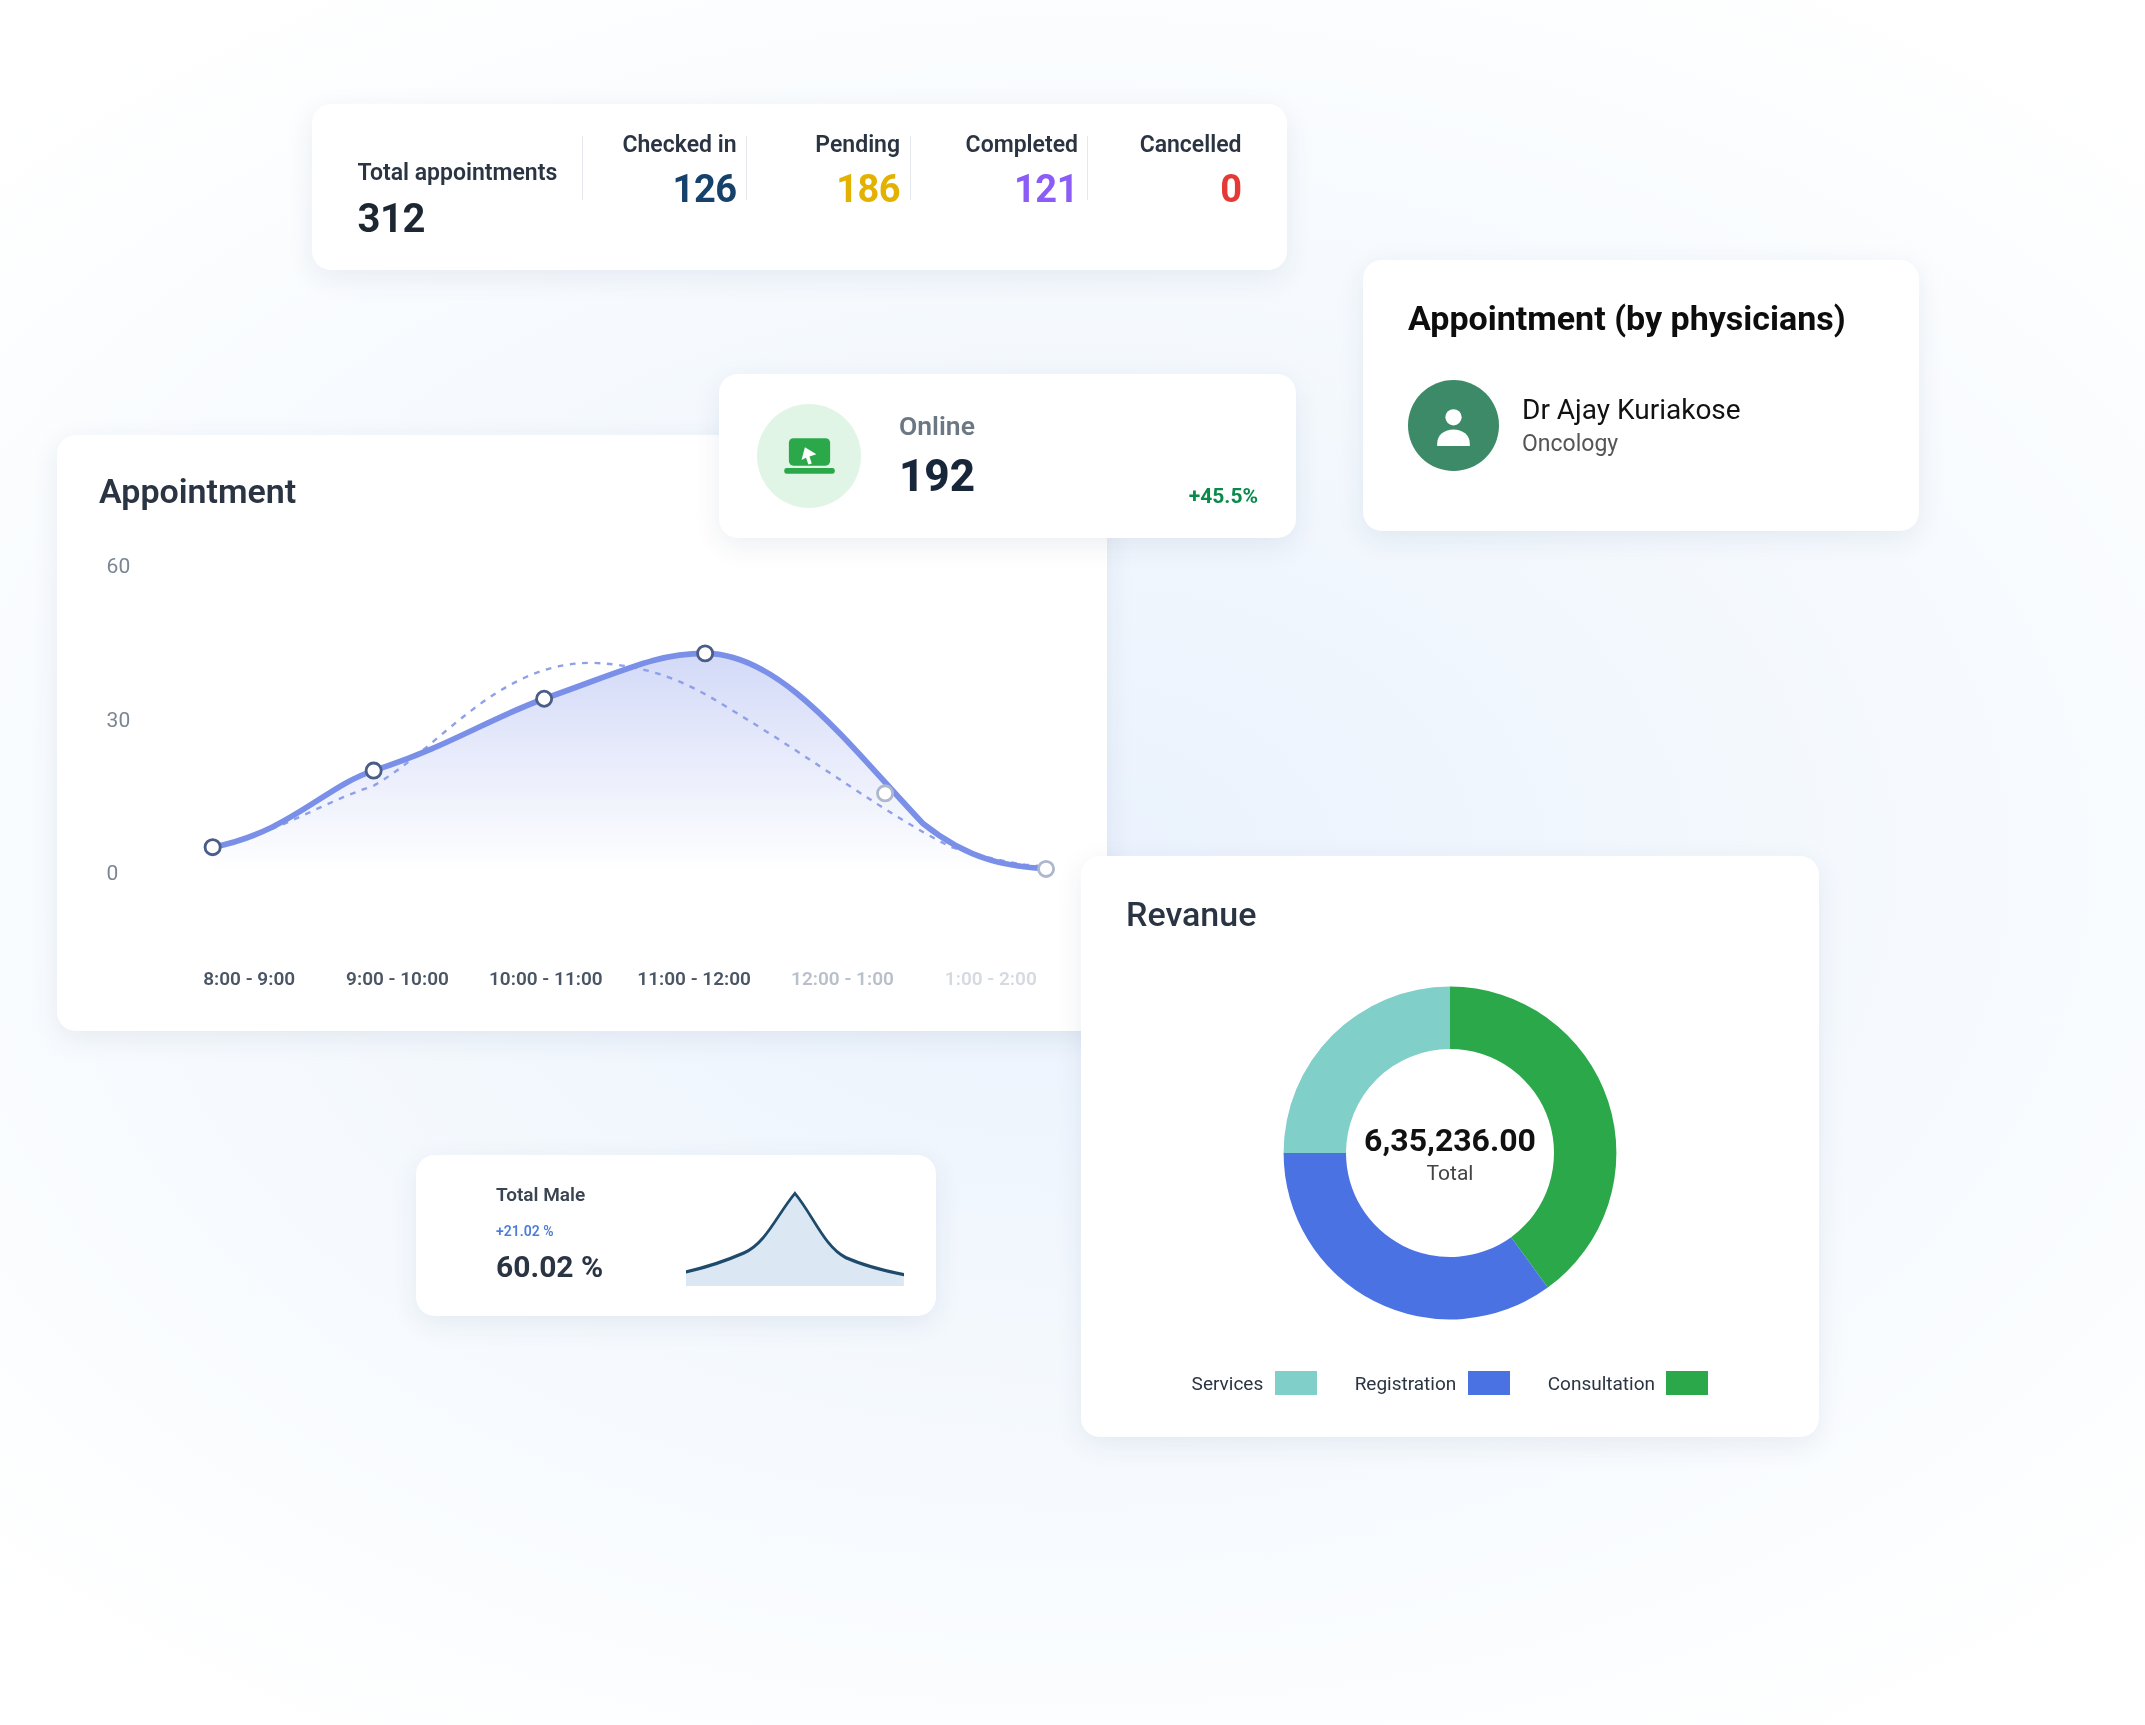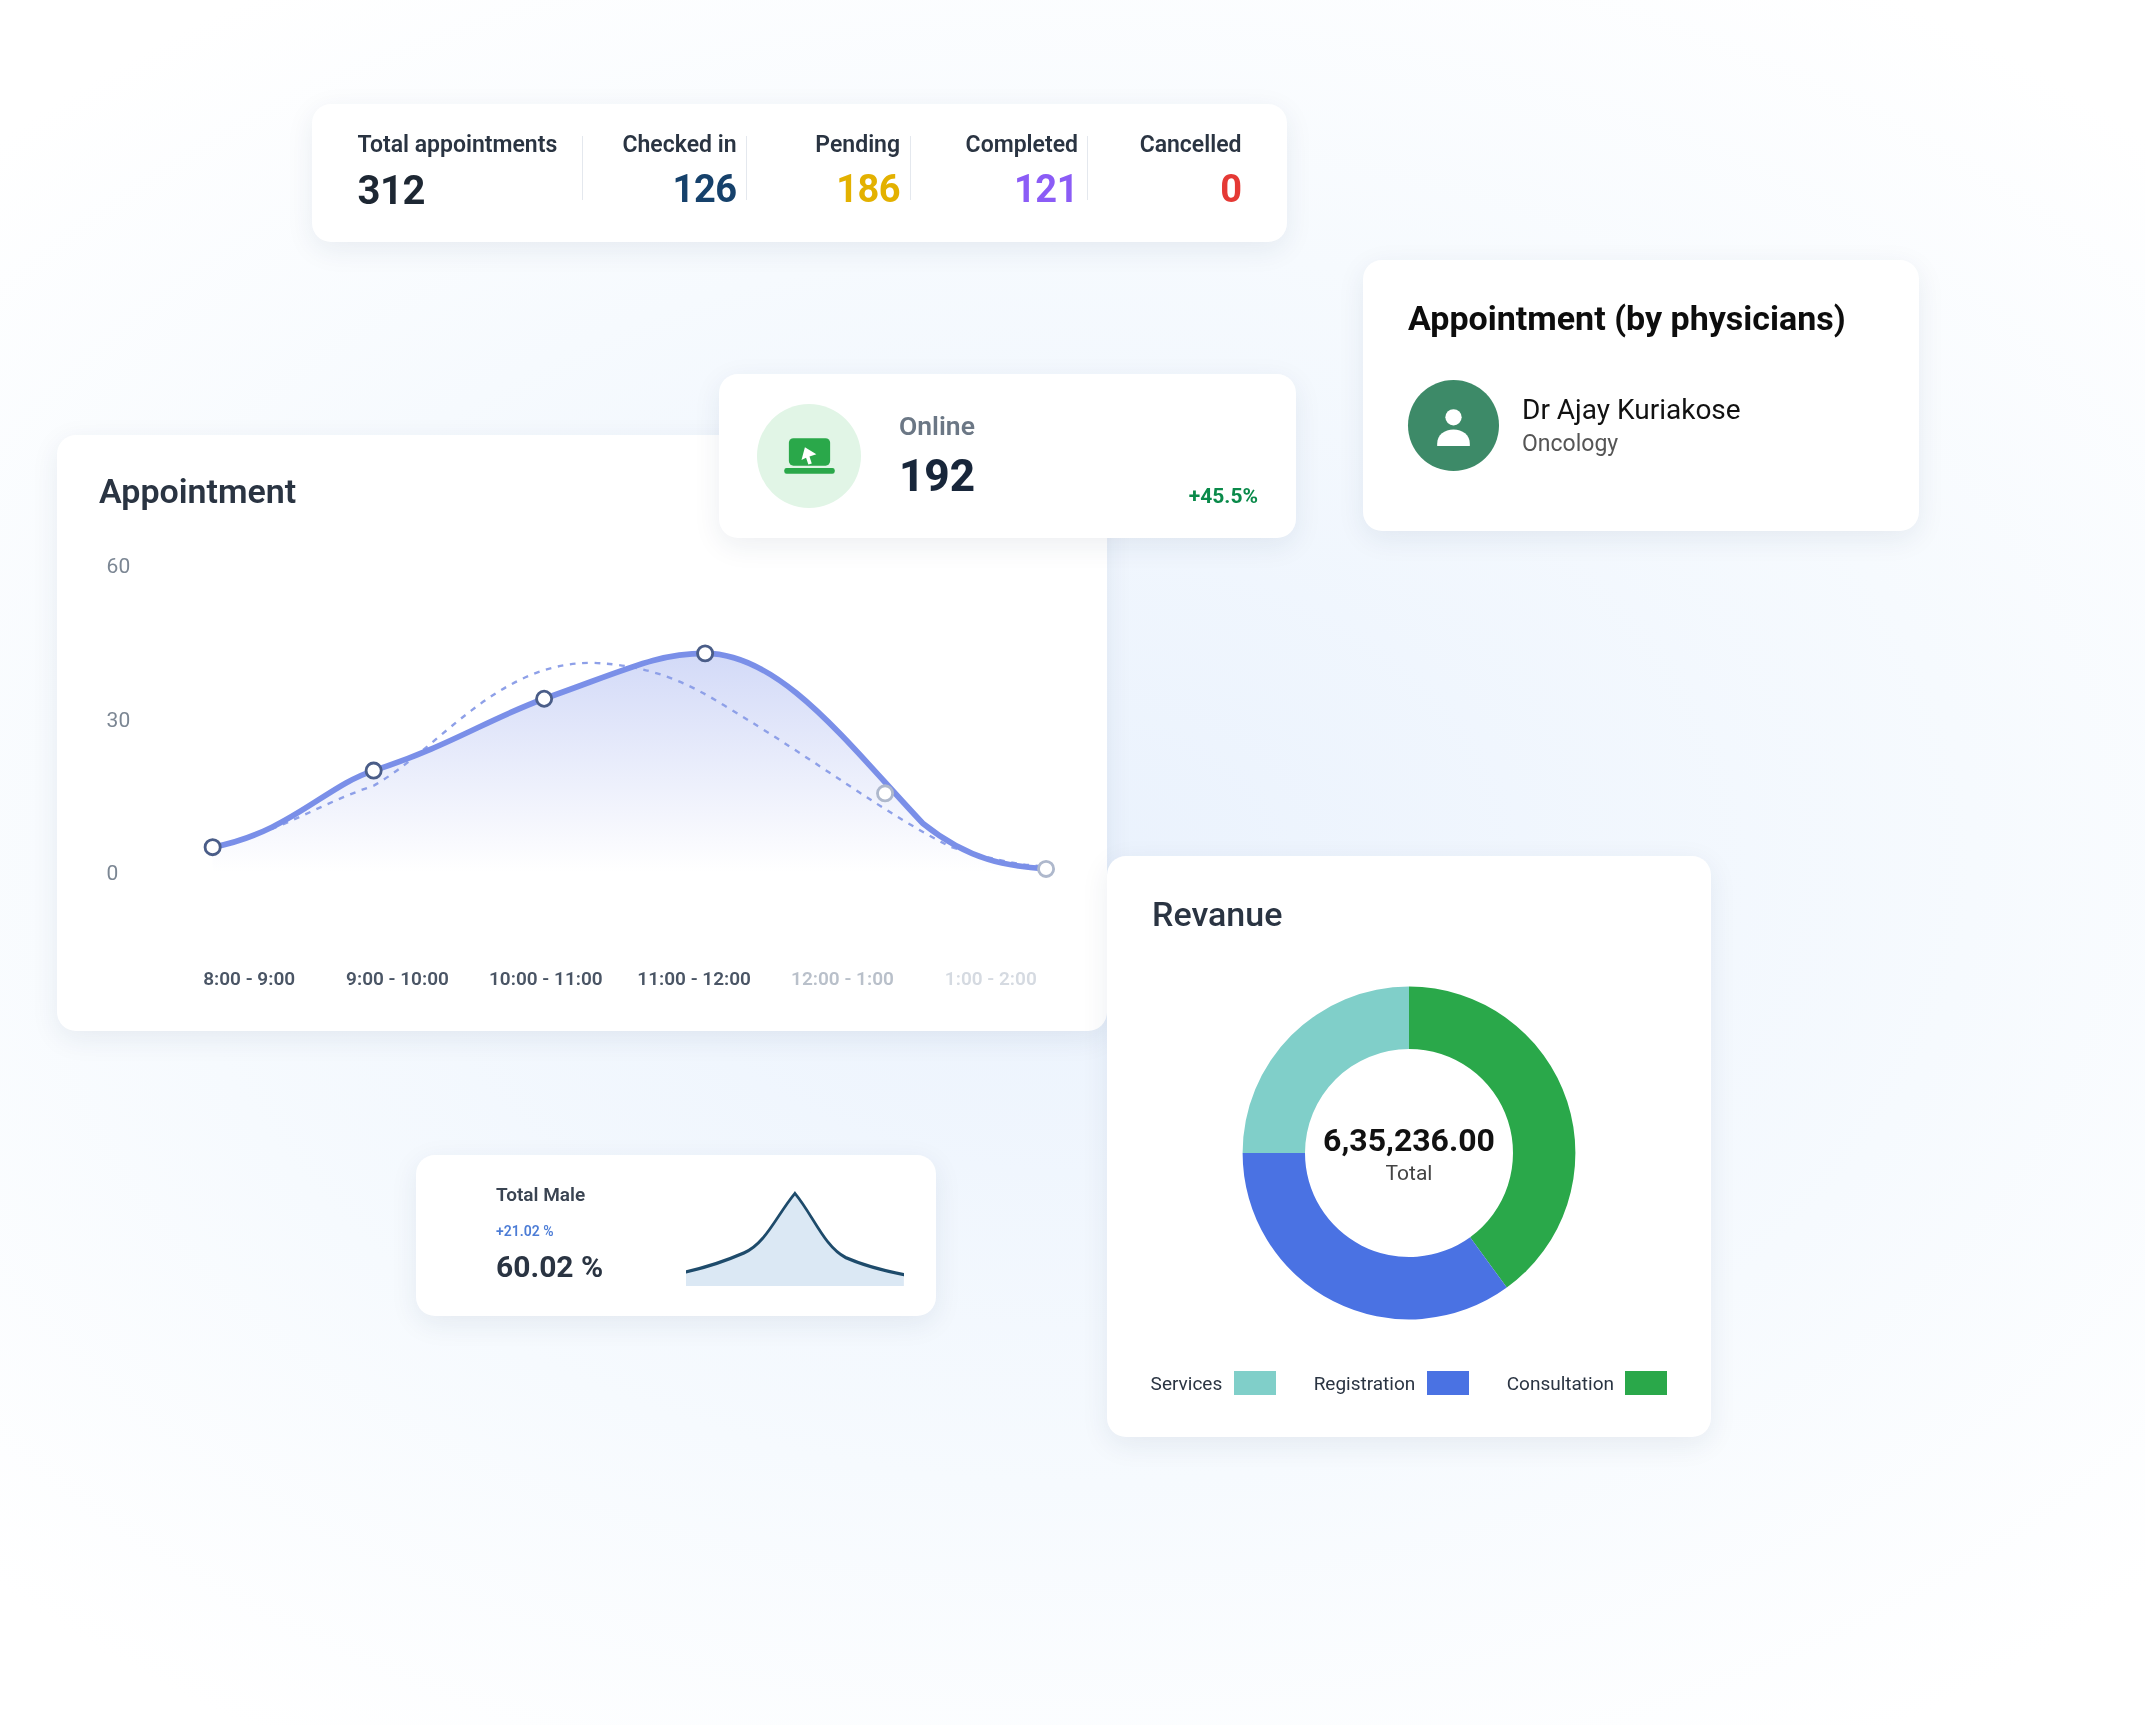--- a/index.html
+++ b/index.html
@@ -39,21 +39,21 @@
   .stat-value {
     font-size: 38px;
     font-weight: 700;
     letter-spacing: -0.5px;
   }
   .divider {
     width: 0.9px; height: 64px;
     background: #e4e8ee;
     margin-top: 5.7px;
   }
-  .stat.total { flex: 1.5; }
+  .stat.total { flex: 1.5; margin-top: 28px; }
   .stat.total .stat-value { color: #1d2733; font-size: 40px; }
   .stat.checked { flex: 1; align-items:flex-end; }
   .stat.checked .stat-value { color: #16416b; }
   .stat.pending { flex: 1; align-items:flex-end; }
   .stat.pending .stat-value { color: #e3b100; }
   .stat.completed { flex: 1.1; align-items:flex-end; }
   .stat.completed .stat-value { color: #8b5cf6; }
   .stat.cancelled { flex: 1; align-items:flex-end; }
   .stat.cancelled .stat-value { color: #e53935; }
 
@@ -162,22 +162,22 @@
     display:flex; gap: 19px; align-items:center;
   }
   .male-left { flex: 1.1; margin-left: 48px; }
   .male-label { font-size: 19px; font-weight:600; color:#3a4452; }
   .male-change { font-size: 14px; font-weight:600; color:#4d7dd6; margin-top: 17px; }
   .male-value { font-size: 30px; font-weight:700; color:#2a3442; margin-top: 9.5px; }
   .male-chart { flex: 1.4; height: 104px; }
 
   
   .revenue-card {
-    top: 856px; left: 1107px;
-    width: 604px;
+    top: 856px; left: 1081px;
+    width: 738px;
     padding: 38px 45px 42px 45px;
   }
   .revenue-title {
     font-size: 34px; font-weight:500;
     color:#2a3442;
     margin-bottom: 11.4px;
   }
   .donut-wrap {
     position: relative;
     width: 416px; height: 416px;

